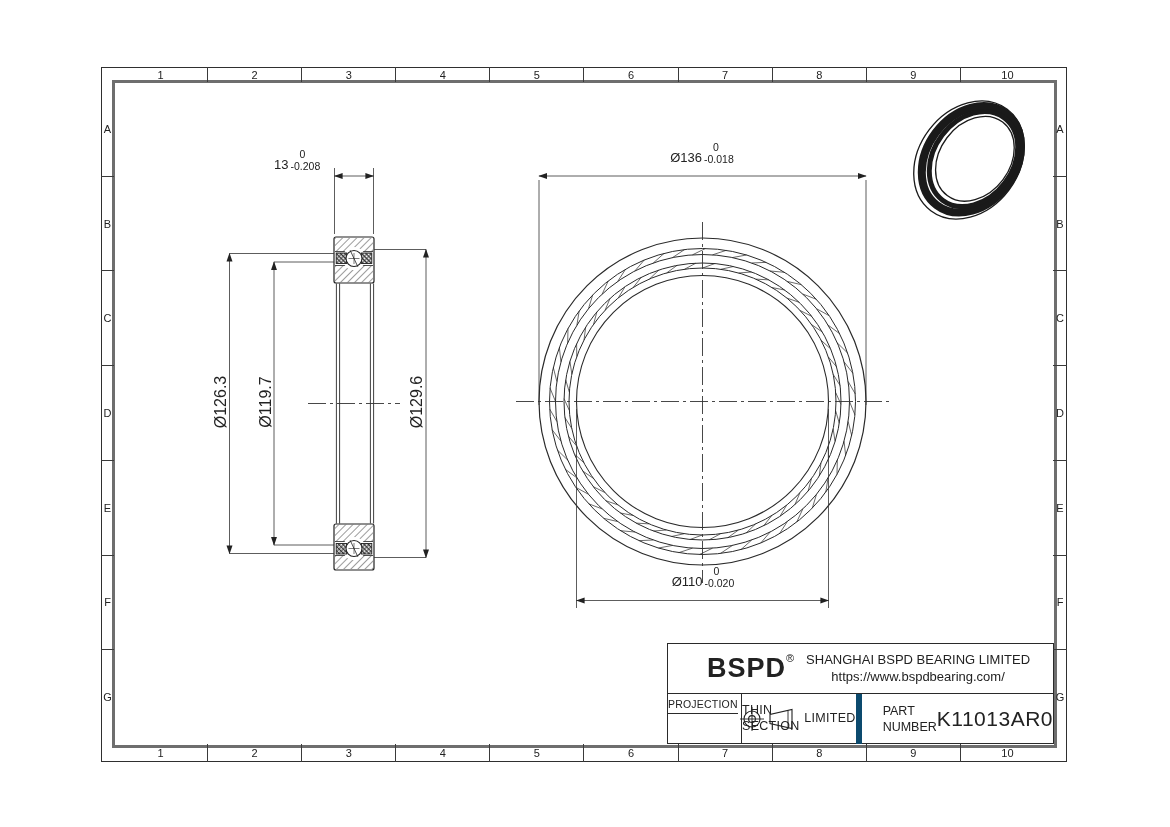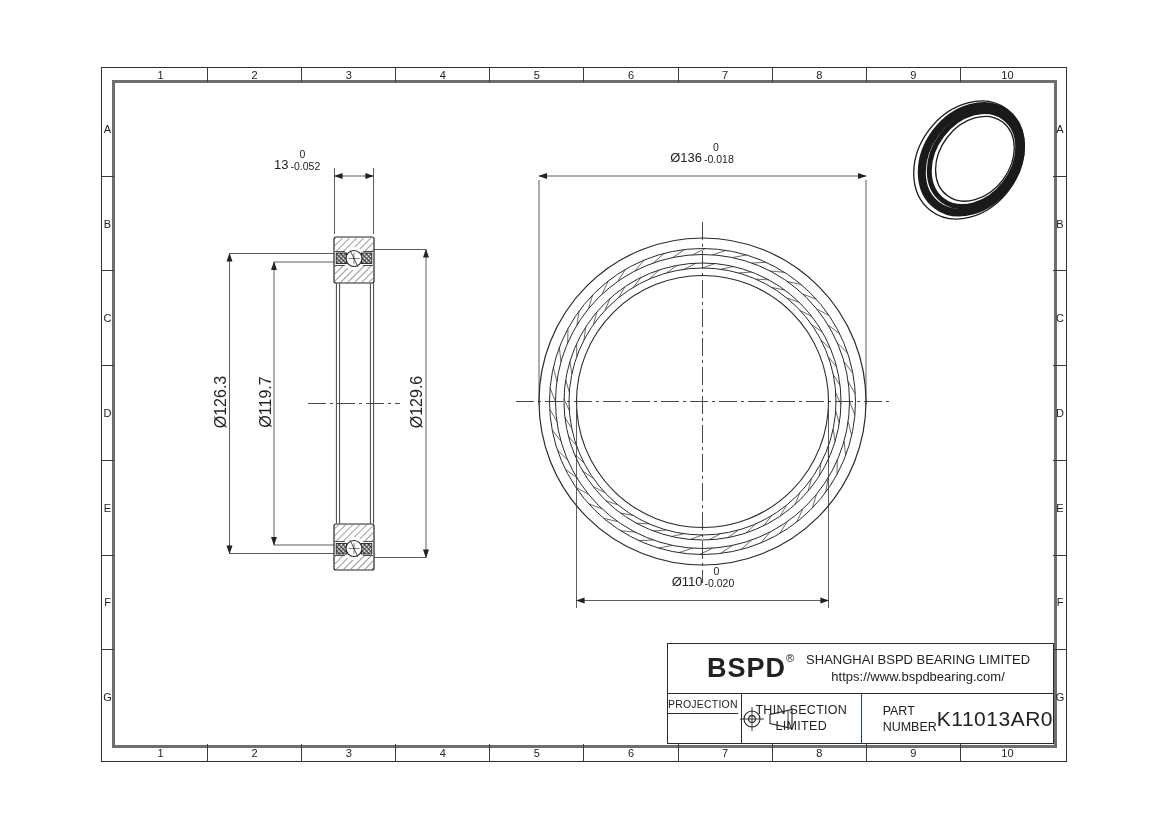--- a/index.html
+++ b/index.html
@@ -38,22 +38,22 @@
   .tb-reg{font-size:11px;vertical-align:super;font-weight:normal;position:relative;top:-9px;}
   .tb-company{margin-left:12px;text-align:center;line-height:1.25;}
   .tb-company .l1{font-size:13px;}
   .tb-company .l2{font-size:13px;}
   .tb-bottom{display:flex;height:50px;}
   .tb-proj{width:74px;border-right:1px solid #2a2a2a;box-sizing:border-box;
     display:flex;flex-direction:row;}
   .tb-proj-label{height:20px;border-bottom:1px solid #2a2a2a;box-sizing:border-box;
     font-size:10.5px;display:flex;align-items:center;justify-content:center;letter-spacing:0.2px;}
   .tb-proj-sym{flex:1;display:flex;align-items:center;justify-content:center;}
-  .tb-product{width:124px;border-right:1px solid #0c4a6e;box-sizing:border-box;
-    display:flex;flex-direction:column;align-items:center;justify-content:center;
+  .tb-product{width:124px;border-right:6px solid #0c4a6e;box-sizing:border-box;
+    display:flex;flex-direction:row;align-items:center;justify-content:center;
     font-size:12.5px;line-height:1.25;letter-spacing:0.3px;}
   .tb-part{flex:1;display:flex;align-items:center;}
   .tb-part-label{margin-left:21px;font-size:12.5px;line-height:1.3;}
   .tb-part-number{flex:1;font-size:21px;letter-spacing:0.5px;}
 </style>
 </head>
 <body>
 
 <div class="sheet">
 
@@ -349,21 +349,21 @@
       <ellipse cx="1.5" cy="-2" rx="44.5" ry="57.5" fill="none" stroke="#1a1a1a" stroke-width="8"></ellipse>
       <ellipse cx="3" cy="-3.5" rx="39.5" ry="51.5" fill="none" stroke="#1a1a1a" stroke-width="5"></ellipse>
       <ellipse cx="4" cy="-4.5" rx="35" ry="46" fill="#fff" stroke="#1a1a1a" stroke-width="1.3"></ellipse>
     </g>
   </svg>
 
   <div class="dim-label" style="left:274px;top:149px;">
     <span class="dim-main">13</span>
       <span class="tol">
         <span class="up">0</span>
-        <span class="low">-0.052</span>
+        <span class="low">-0.208</span>
       </span>
   </div>
 
   <div class="dim-center" style="left:538px;top:142px;width:328px;">
     <div class="dim-label">
       <span class="dim-main">Ø136</span>
         <span class="tol">
           <span class="up">0</span>
           <span class="low">-0.018</span>
         </span>

